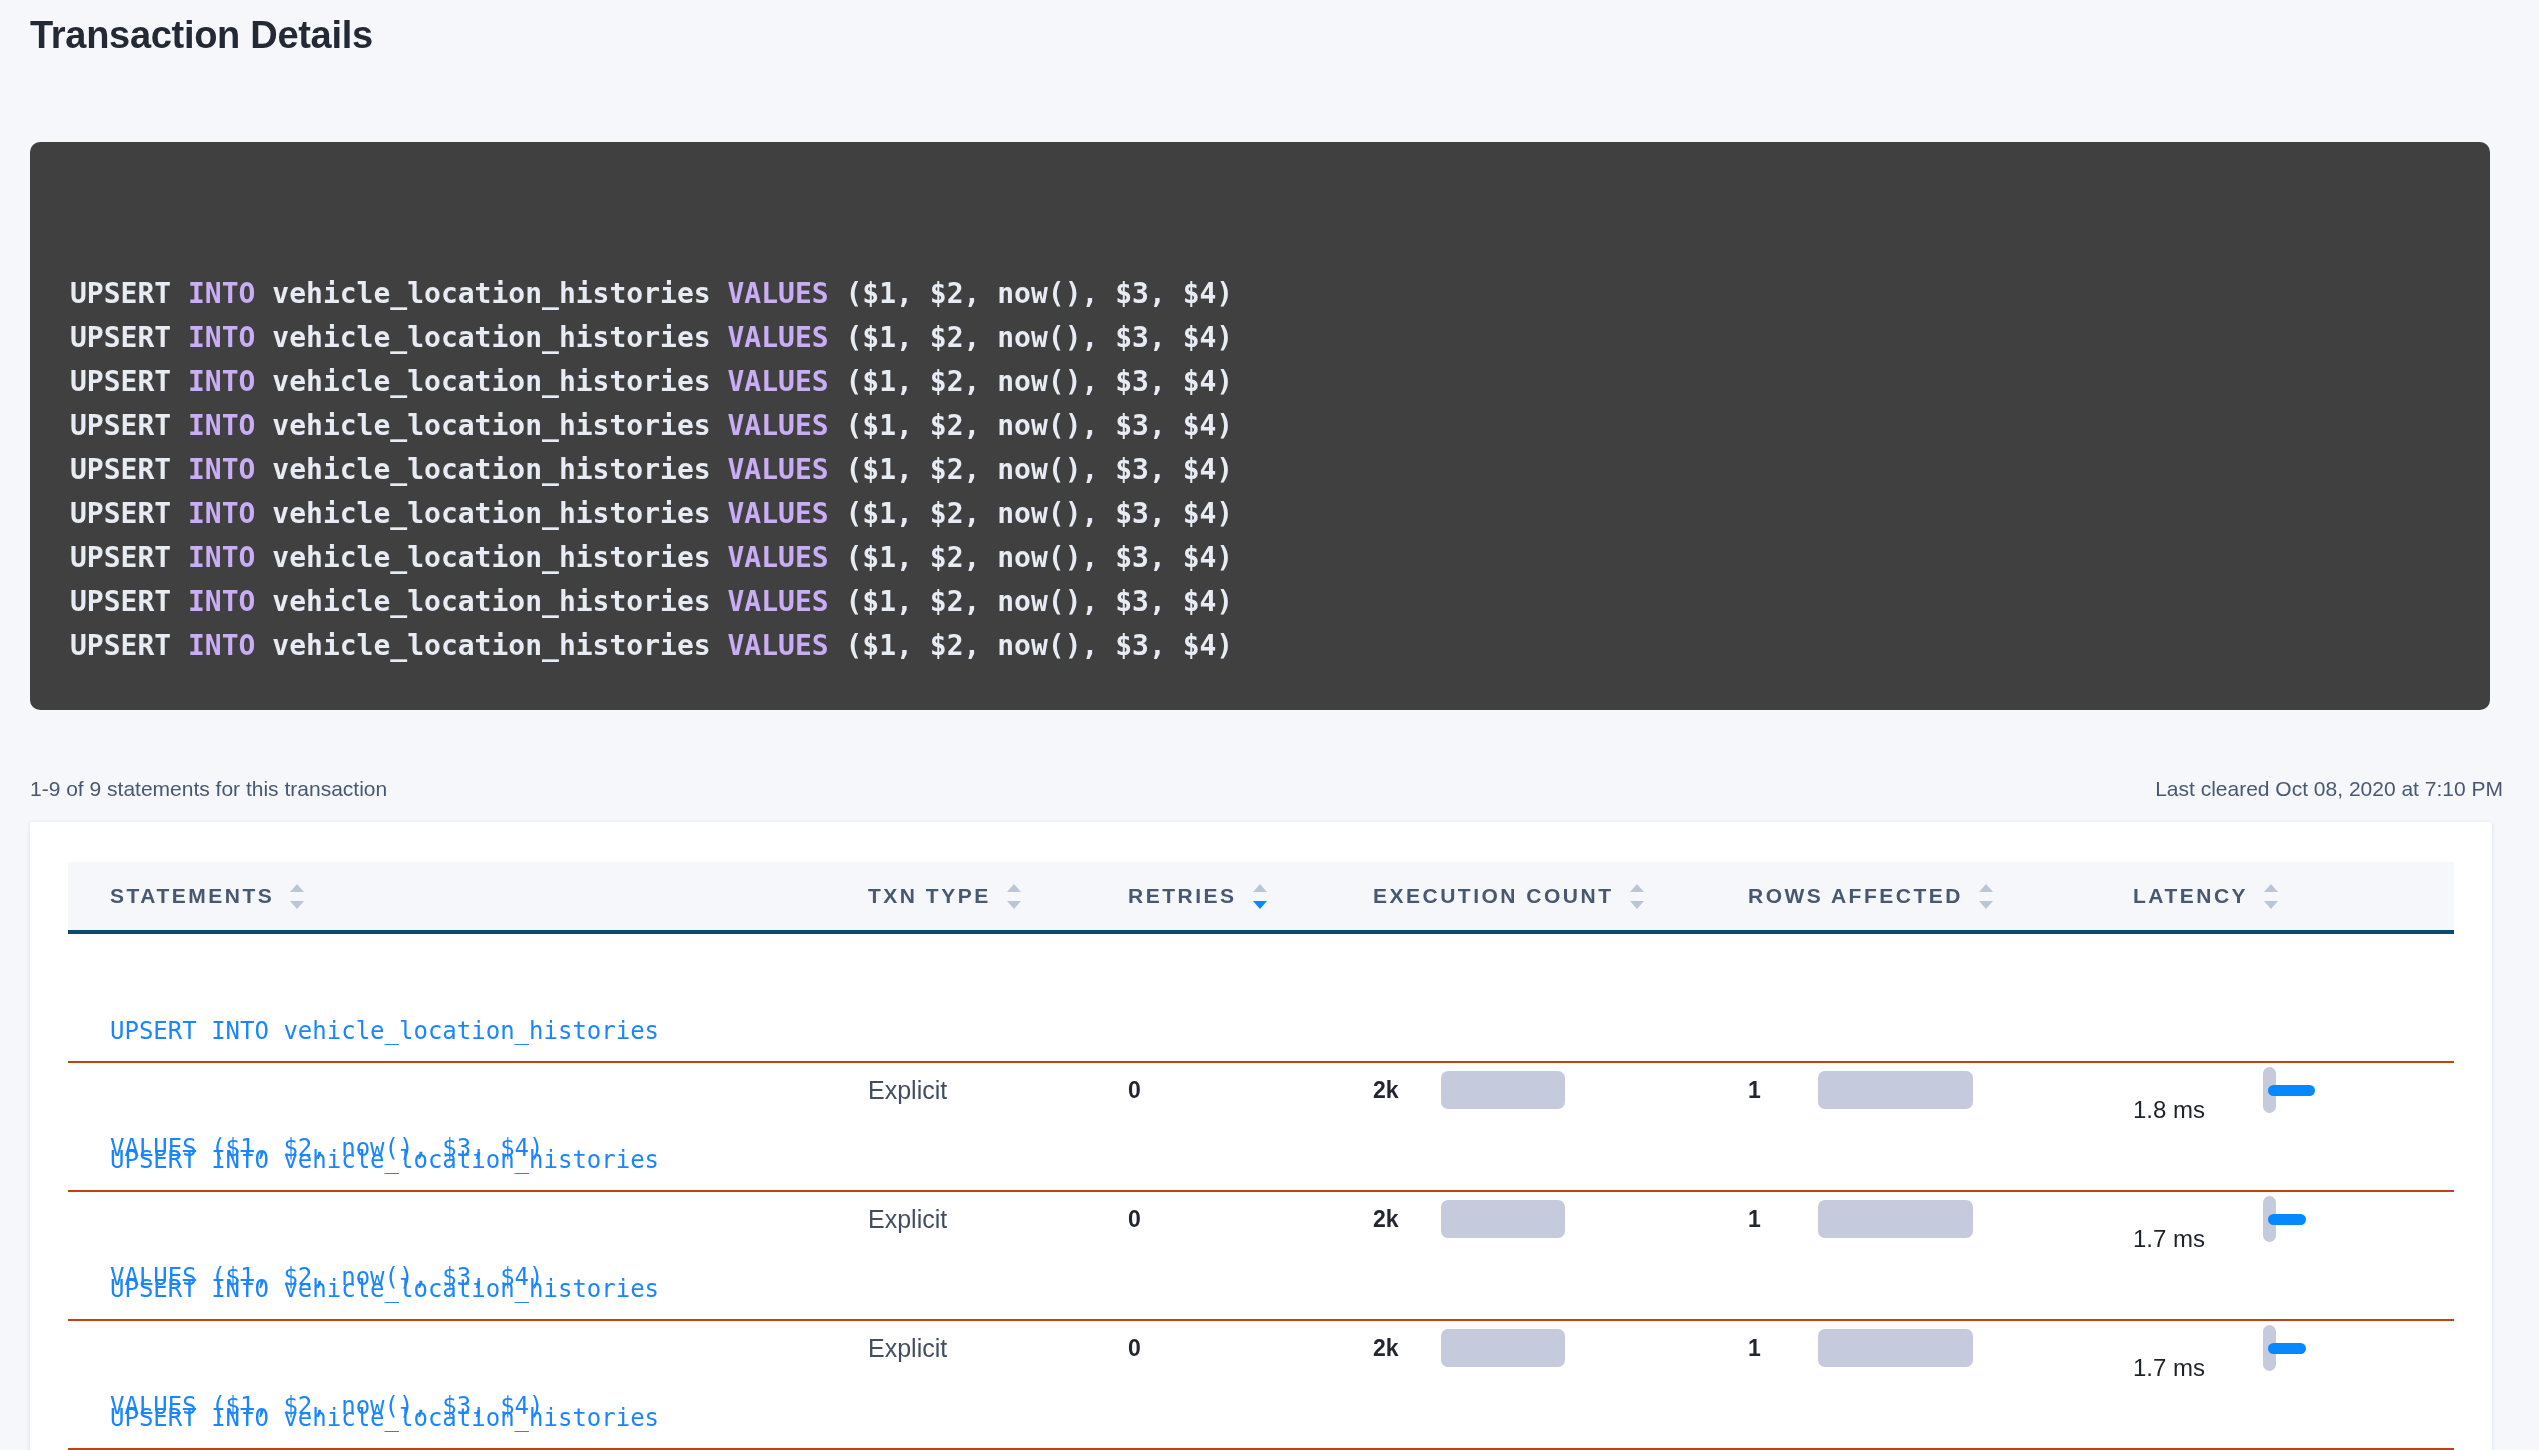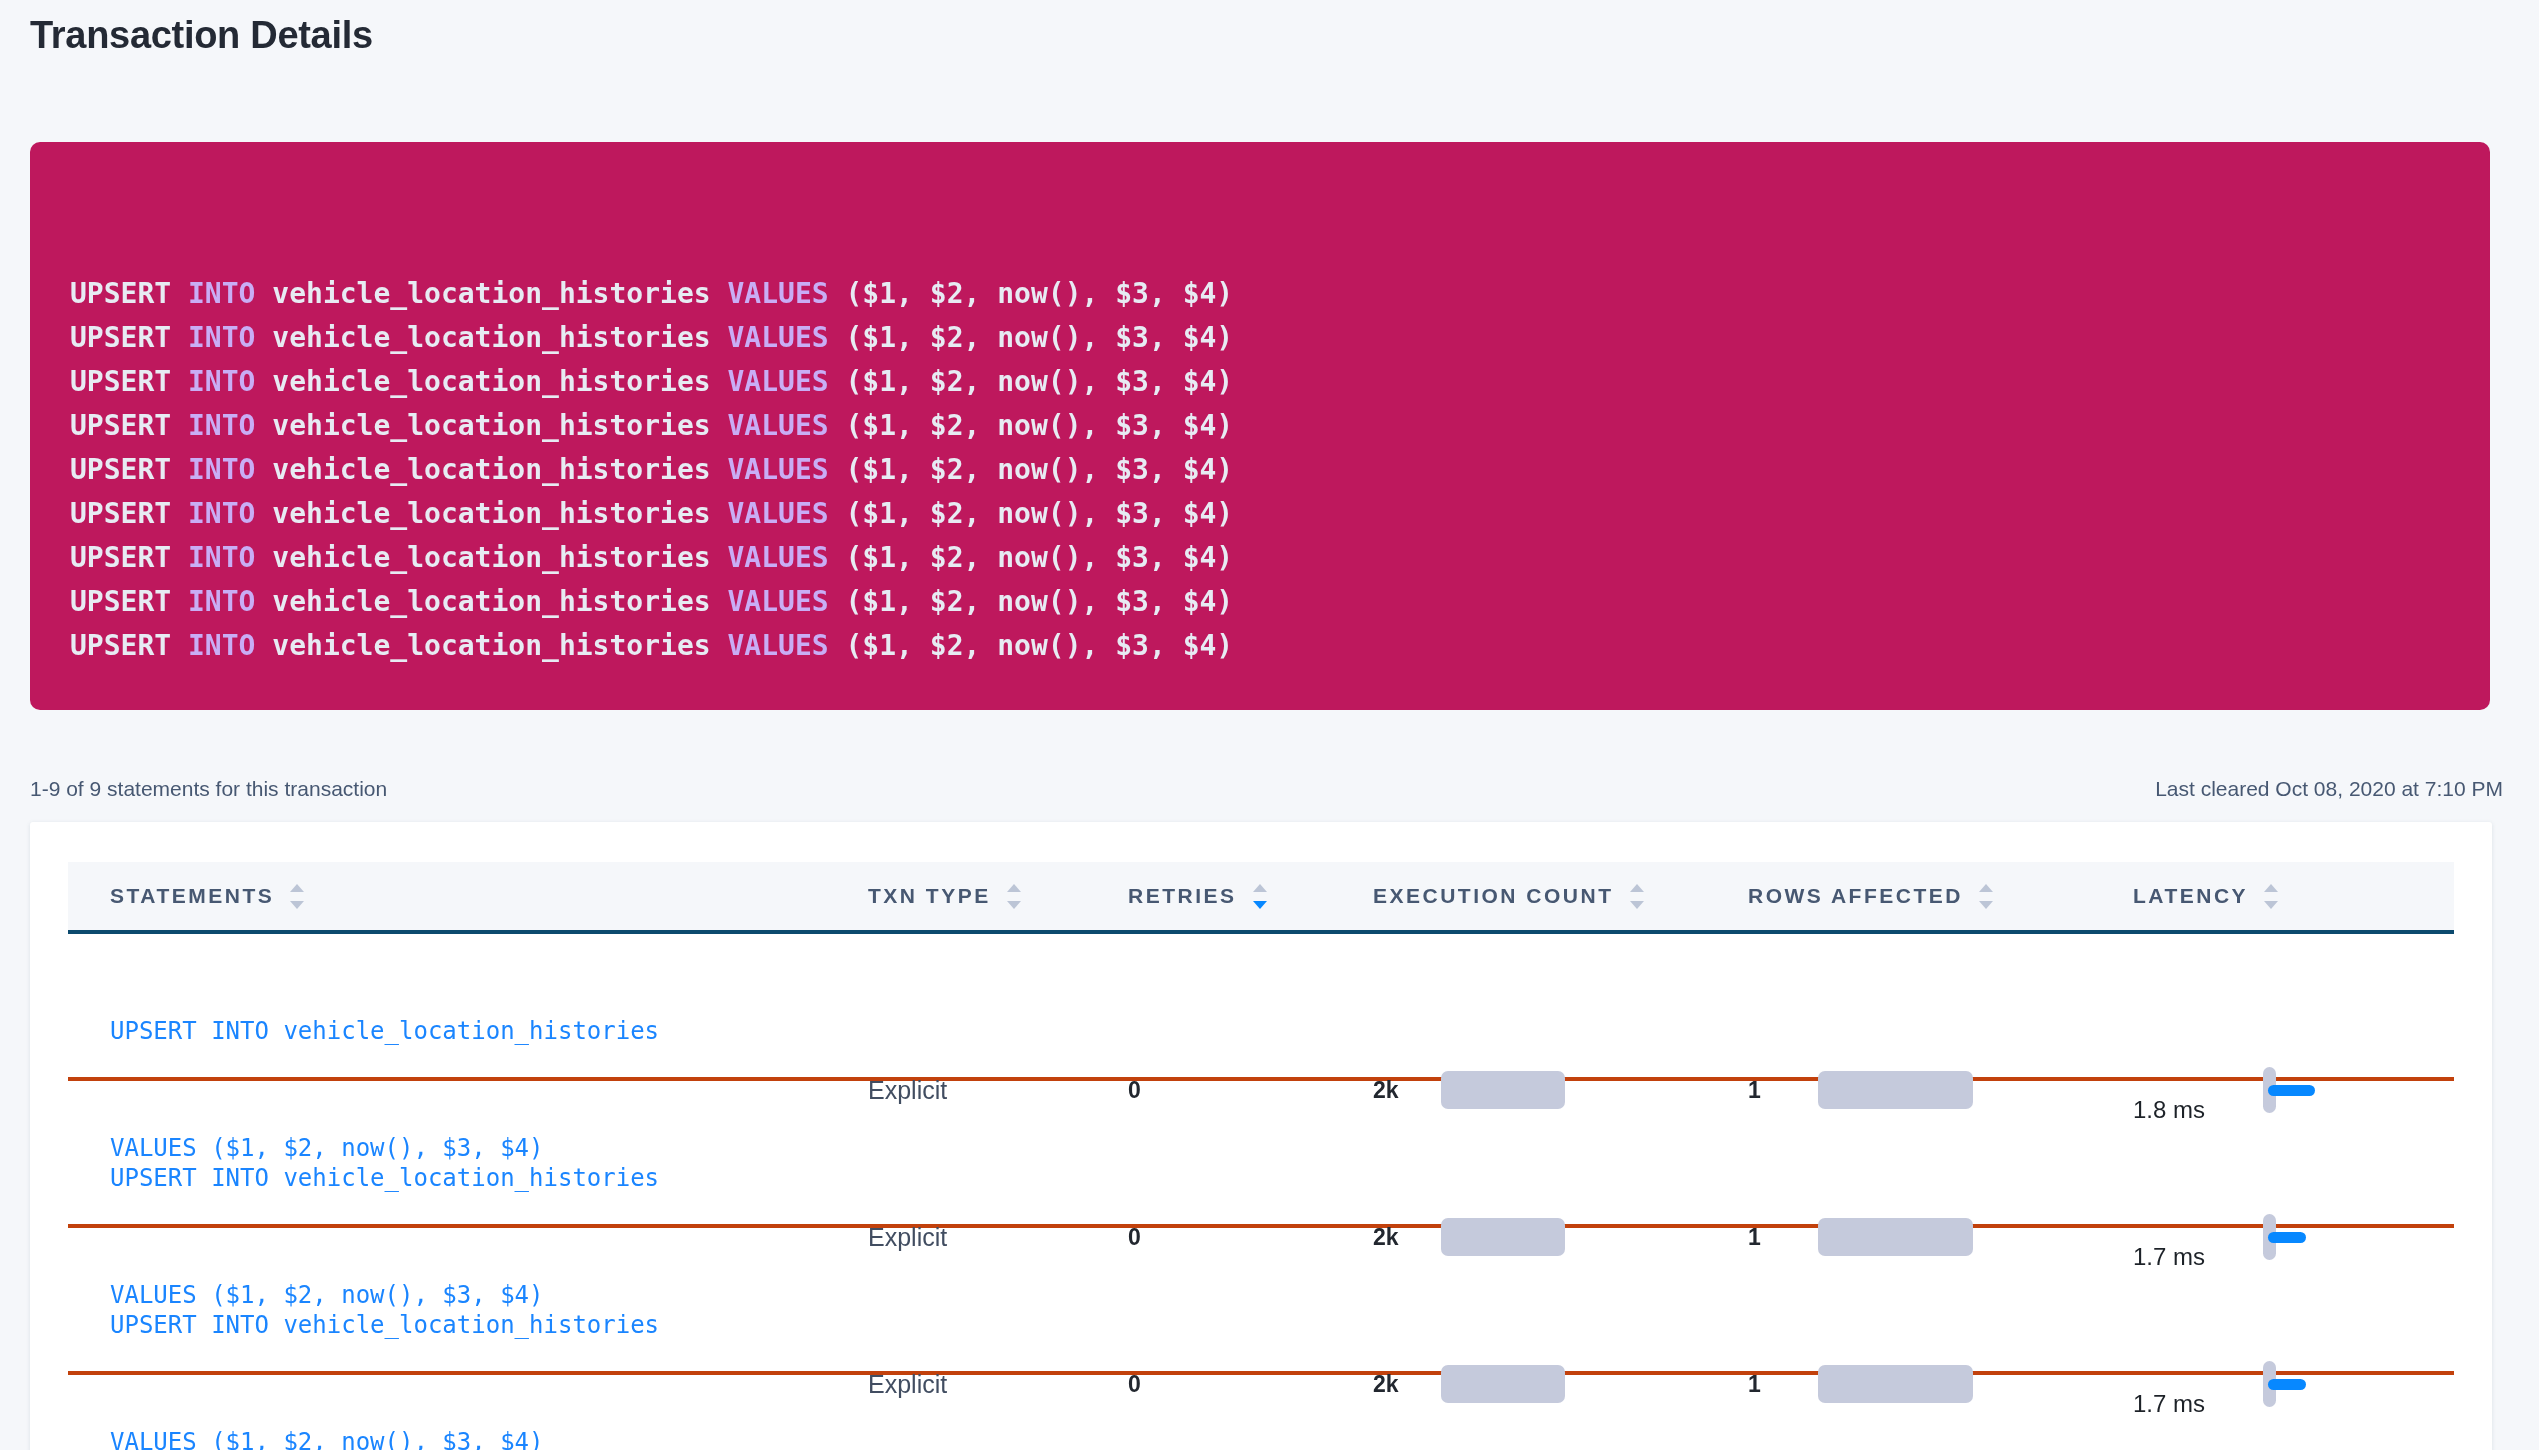--- a/index.html
+++ b/index.html
@@ -12,21 +12,21 @@
   .viewport { position:relative; width:2539px; height:1450px; }
 
   .page-title {
     margin:14px 0 0 30px;
     font-size:38px; font-weight:700; color:#242a35; letter-spacing:-0.3px;
   }
 
   .code-block {
     margin:85px 0 0 30px;
     width:2460px; height:568px;
-    background:#be185d;
+    background:#404040;
     border-radius:10px;
     padding:42px 40px;
     font-family:"DejaVu Sans Mono", monospace;
     font-size:28px; font-weight:700; line-height:44px;
     color:#e7ebf3;
     white-space:pre;
     overflow:hidden;
   }
   .tok-plain   { color:#e7ebf3; }
   .tok-keyword { color:#c9adf5; }
@@ -70,22 +70,22 @@
     width:0; height:0;
     border-left:7px solid transparent; border-right:7px solid transparent;
     border-top:8px solid #bcc5d6;
   }
   .arrow-down.active { border-top-color:#0788ff; }
 
   .tr {
     display:grid;
     grid-template-columns:800px 260px 245px 375px 385px 318px;
     align-items:center;
-    height:147px;
-    border-bottom:4px solid #c2410c;
+    height:129px;
+    border-bottom:2px solid #c2410c;
   }
   .td-stmt { padding-left:42px; }
   .stmt-link {
     display:block;
     font-family:"DejaVu Sans Mono", monospace;
     font-size:24px; line-height:39px;
     color:#1a85ff; text-decoration:none; cursor:pointer;
     white-space:pre;
   }
   .cell-text { font-size:25px; color:#414d61; }

